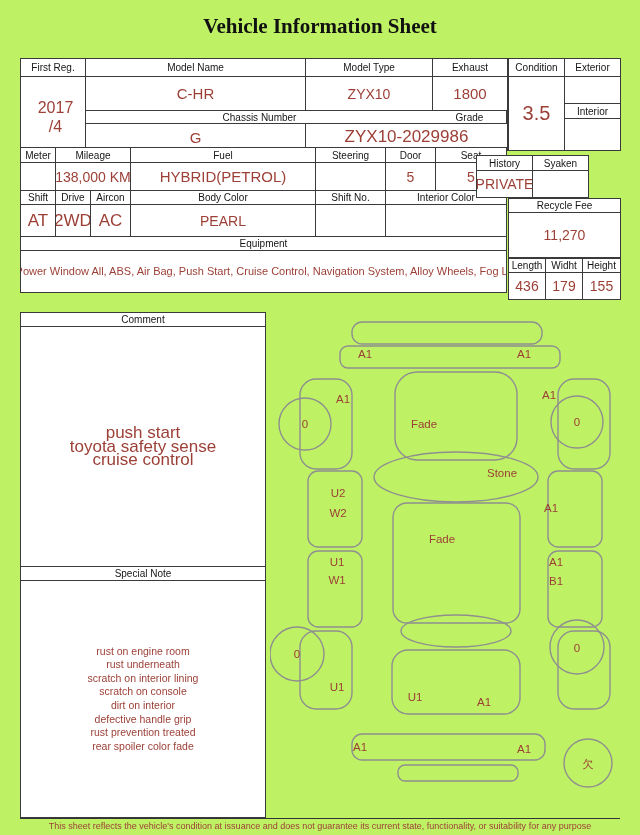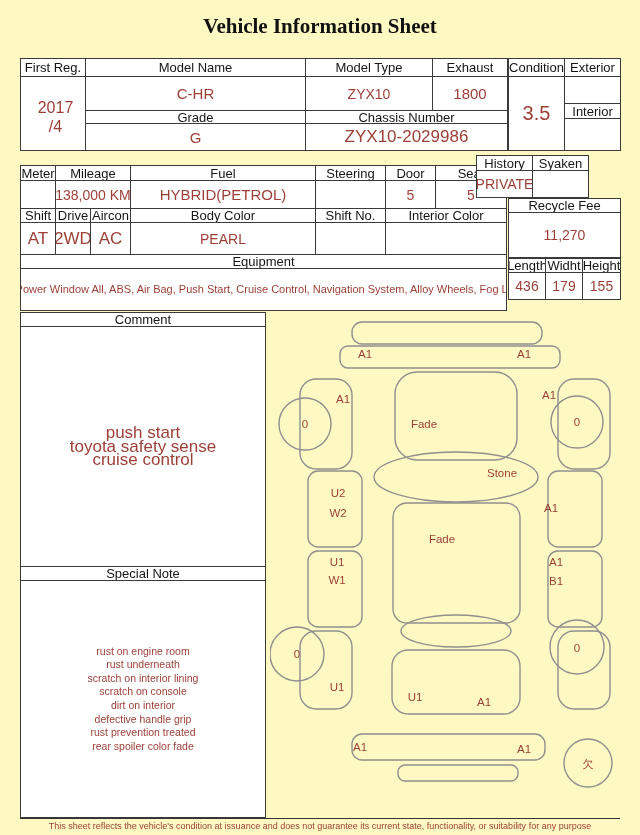--- a/index.html
+++ b/index.html
@@ -1,24 +1,24 @@
 <!DOCTYPE html>
 <html style="--accent: #9c3f36;"><head>
 <meta charset="utf-8">
 <style>
   *{box-sizing:border-box;margin:0;padding:0}
   html,body{background:#fff}
   :root{--accent:#9c3f36;--line:#3a3a3a}
-  .sheet{position:relative;width:640px;height:835px;background:#fef9c3;font-family:"Liberation Sans",sans-serif;overflow:hidden}
+  .sheet{position:relative;width:640px;height:835px;background:#bef264;font-family:"Liberation Sans",sans-serif;overflow:hidden}
   .title{position:absolute;top:14px;left:0;width:640px;text-align:center;font-family:"Liberation Serif",serif;font-weight:700;font-size:21px;color:#111}
   .grid{position:absolute;display:grid;border:1px solid var(--line);background:#fff;grid-auto-flow:row}
   .grid>div{display:flex;align-items:center;justify-content:center;border-right:1px solid var(--line);border-bottom:1px solid var(--line);overflow:hidden;white-space:nowrap}
   .grid>div.nbr{border-right:none}
   .grid>div.nbb{border-bottom:none}
-  .lbl{font-size:13px;color:#151515}
+  .lbl{font-size:10px;color:#151515}
   .val{color:var(--accent)}
   .fs10{font-size:14px}.fs13{font-size:17px}.fs14{font-size:14px}.fs15{font-size:15px}.fs20{font-size:20px}
   .firstreg{flex-direction:column;align-items:flex-start;justify-content:flex-start;padding:6px 0 0 5px;font-size:16px;line-height:19px}
   .wrapcell{white-space:normal;align-items:flex-start;justify-content:flex-start;text-align:left;padding:2px 5px;font-size:11px;line-height:13.5px}
   .contentcell{white-space:normal;flex-direction:column;align-items:flex-start;justify-content:flex-start;padding:7px 9px}
   .cline{font-size:17px;line-height:13.5px;color:var(--accent)}
   .nline{font-size:10.5px;line-height:13.6px;color:var(--accent)}
   #annotations{position:absolute;inset:0;pointer-events:none}
   .anno{position:absolute;transform:translate(-50%,-50%);color:var(--accent);font-size:11.5px;white-space:nowrap}
   #diagram{position:absolute;left:270px;top:313px}
@@ -36,36 +36,36 @@
     <div class="lbl">Model Name</div>
     <div class="lbl">Model Type</div>
     <div class="lbl nbr">Exhaust</div>
     <div class="val firstreg nbb" style="grid-row:2/5">
       <span>2017</span>
       <span>/4</span>
     </div>
     <div class="val fs15">C-HR</div>
     <div class="val fs14">ZYX10</div>
     <div class="val fs15 nbr">1800</div>
+    <div class="lbl nbr" style="grid-column:span 2">Chassis Number</div>
     <div class="lbl">Grade</div>
-    <div class="lbl nbr" style="grid-column:span 2">Chassis Number</div>
     <div class="val fs15 nbb">G</div>
     <div class="val fs13 nbr nbb" style="grid-column:span 2">ZYX10-2029986</div>
   </div>
 
   <div class="grid" style="left:508px;top:58px;grid-template-columns:56px 55px;grid-template-rows:18px 27px 15px 31px">
     <div class="lbl">Condition</div>
     <div class="lbl nbr">Exterior</div>
     <div class="val fs20 nbb" style="grid-row:2/5">3.5</div>
     <div class="val nbr"></div>
     <div class="lbl nbr">Interior</div>
     <div class="val nbr nbb"></div>
   </div>
 
-  <div class="grid" style="left:20px;top:165px;grid-template-columns:35px 35px 40px 185px 70px 50px 70px;grid-template-rows:15px 28px 14px 32px 14px 41px">
+  <div class="grid" style="left:20px;top:147px;grid-template-columns:35px 35px 40px 185px 70px 50px 70px;grid-template-rows:15px 28px 14px 32px 14px 41px">
     <div class="lbl">Meter</div>
     <div class="lbl" style="grid-column:span 2">Mileage</div>
     <div class="lbl">Fuel</div>
     <div class="lbl">Steering</div>
     <div class="lbl">Door</div>
     <div class="lbl nbr">Seat</div>
 
     <div class="val"></div>
     <div class="val fs10" style="grid-column:span 2">138,000 KM</div>
     <div class="val fs15">HYBRID(PETROL)</div>

